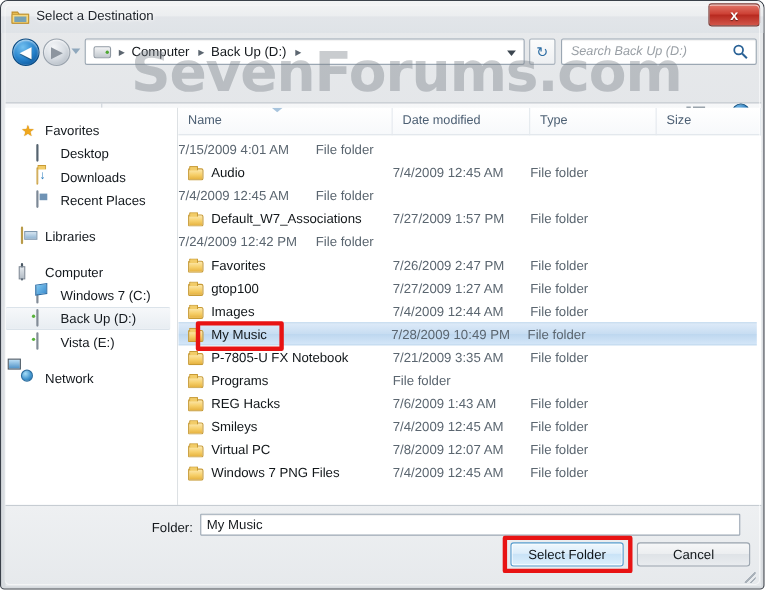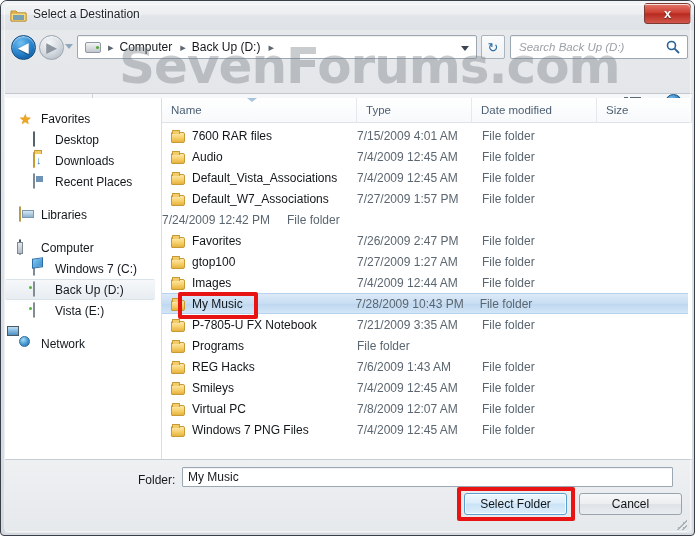--- a/index.html
+++ b/index.html
@@ -611,48 +611,40 @@
       <div class="np-row">
         <span class="np-icon"><span class="ico-network"></span></span>
         <span>Network</span>
       </div>
     </div>
 
     <div class="filepane">
       <div class="colhead">
         <div class="sort-marker"></div>
         <div class="col c-name">Name</div>
+        <div class="col c-date">Date modified</div>
         <div class="col c-type">Type</div>
-        <div class="col c-date">Date modified</div>
         <div class="col c-size">Size</div>
       </div>
       <div class="rows" id="file-rows">
           <div class="row">
-            <div class="cell-name">
-              <span class="ico-folder"></span>
-              <span>7600 RAR files</span>
-            </div>
             <div class="cell-date">7/15/2009 4:01 AM</div>
             <div class="cell-type">File folder</div>
             <div class="cell-size"></div>
           </div>
           <div class="row">
             <div class="cell-name">
               <span class="ico-folder"></span>
               <span>Audio</span>
             </div>
             <div class="cell-date">7/4/2009 12:45 AM</div>
             <div class="cell-type">File folder</div>
             <div class="cell-size"></div>
           </div>
           <div class="row">
-            <div class="cell-name">
-              <span class="ico-folder"></span>
-              <span>Default_Vista_Associations</span>
-            </div>
             <div class="cell-date">7/4/2009 12:45 AM</div>
             <div class="cell-type">File folder</div>
             <div class="cell-size"></div>
           </div>
           <div class="row">
             <div class="cell-name">
               <span class="ico-folder"></span>
               <span>Default_W7_Associations</span>
             </div>
             <div class="cell-date">7/27/2009 1:57 PM</div>
@@ -689,21 +681,21 @@
             </div>
             <div class="cell-date">7/4/2009 12:44 AM</div>
             <div class="cell-type">File folder</div>
             <div class="cell-size"></div>
           </div>
           <div class="row selected">
             <div class="cell-name">
               <span class="ico-folder"></span>
               <span>My Music</span>
             </div>
-            <div class="cell-date">7/28/2009 10:43 PM</div>
+            <div class="cell-date">7/28/2009 10:49 PM</div>
             <div class="cell-type">File folder</div>
             <div class="cell-size"></div>
           </div>
           <div class="row">
             <div class="cell-name">
               <span class="ico-folder"></span>
               <span>P-7805-U FX Notebook</span>
             </div>
             <div class="cell-date">7/21/2009 3:35 AM</div>
             <div class="cell-type">File folder</div>

